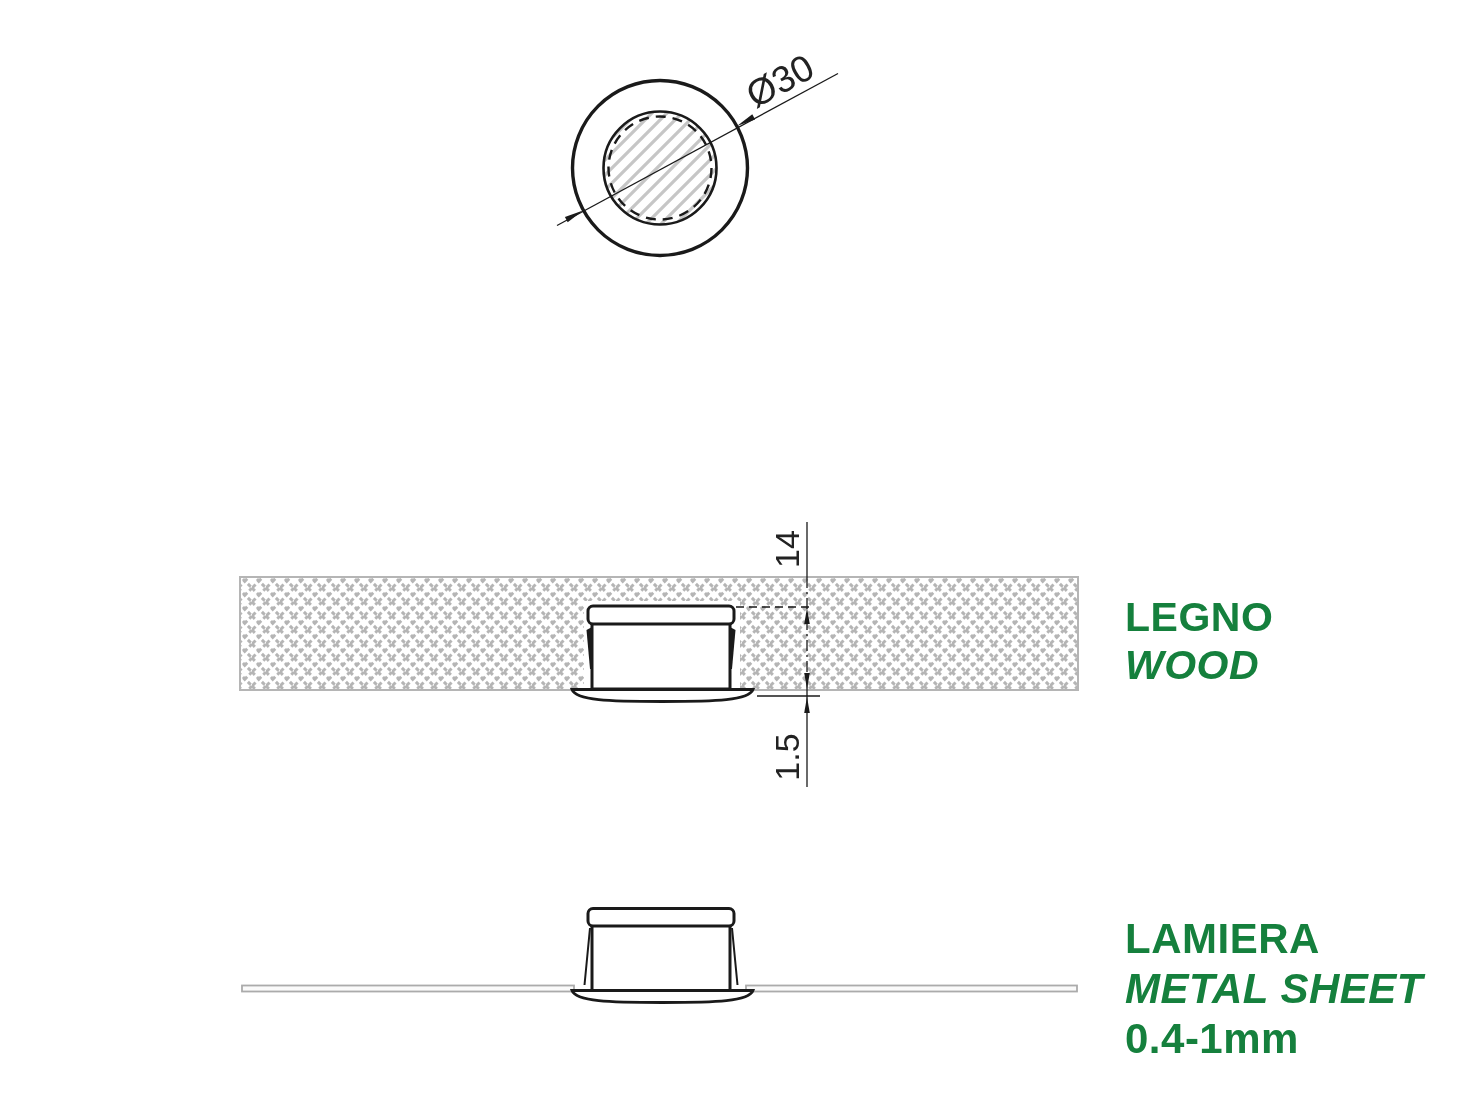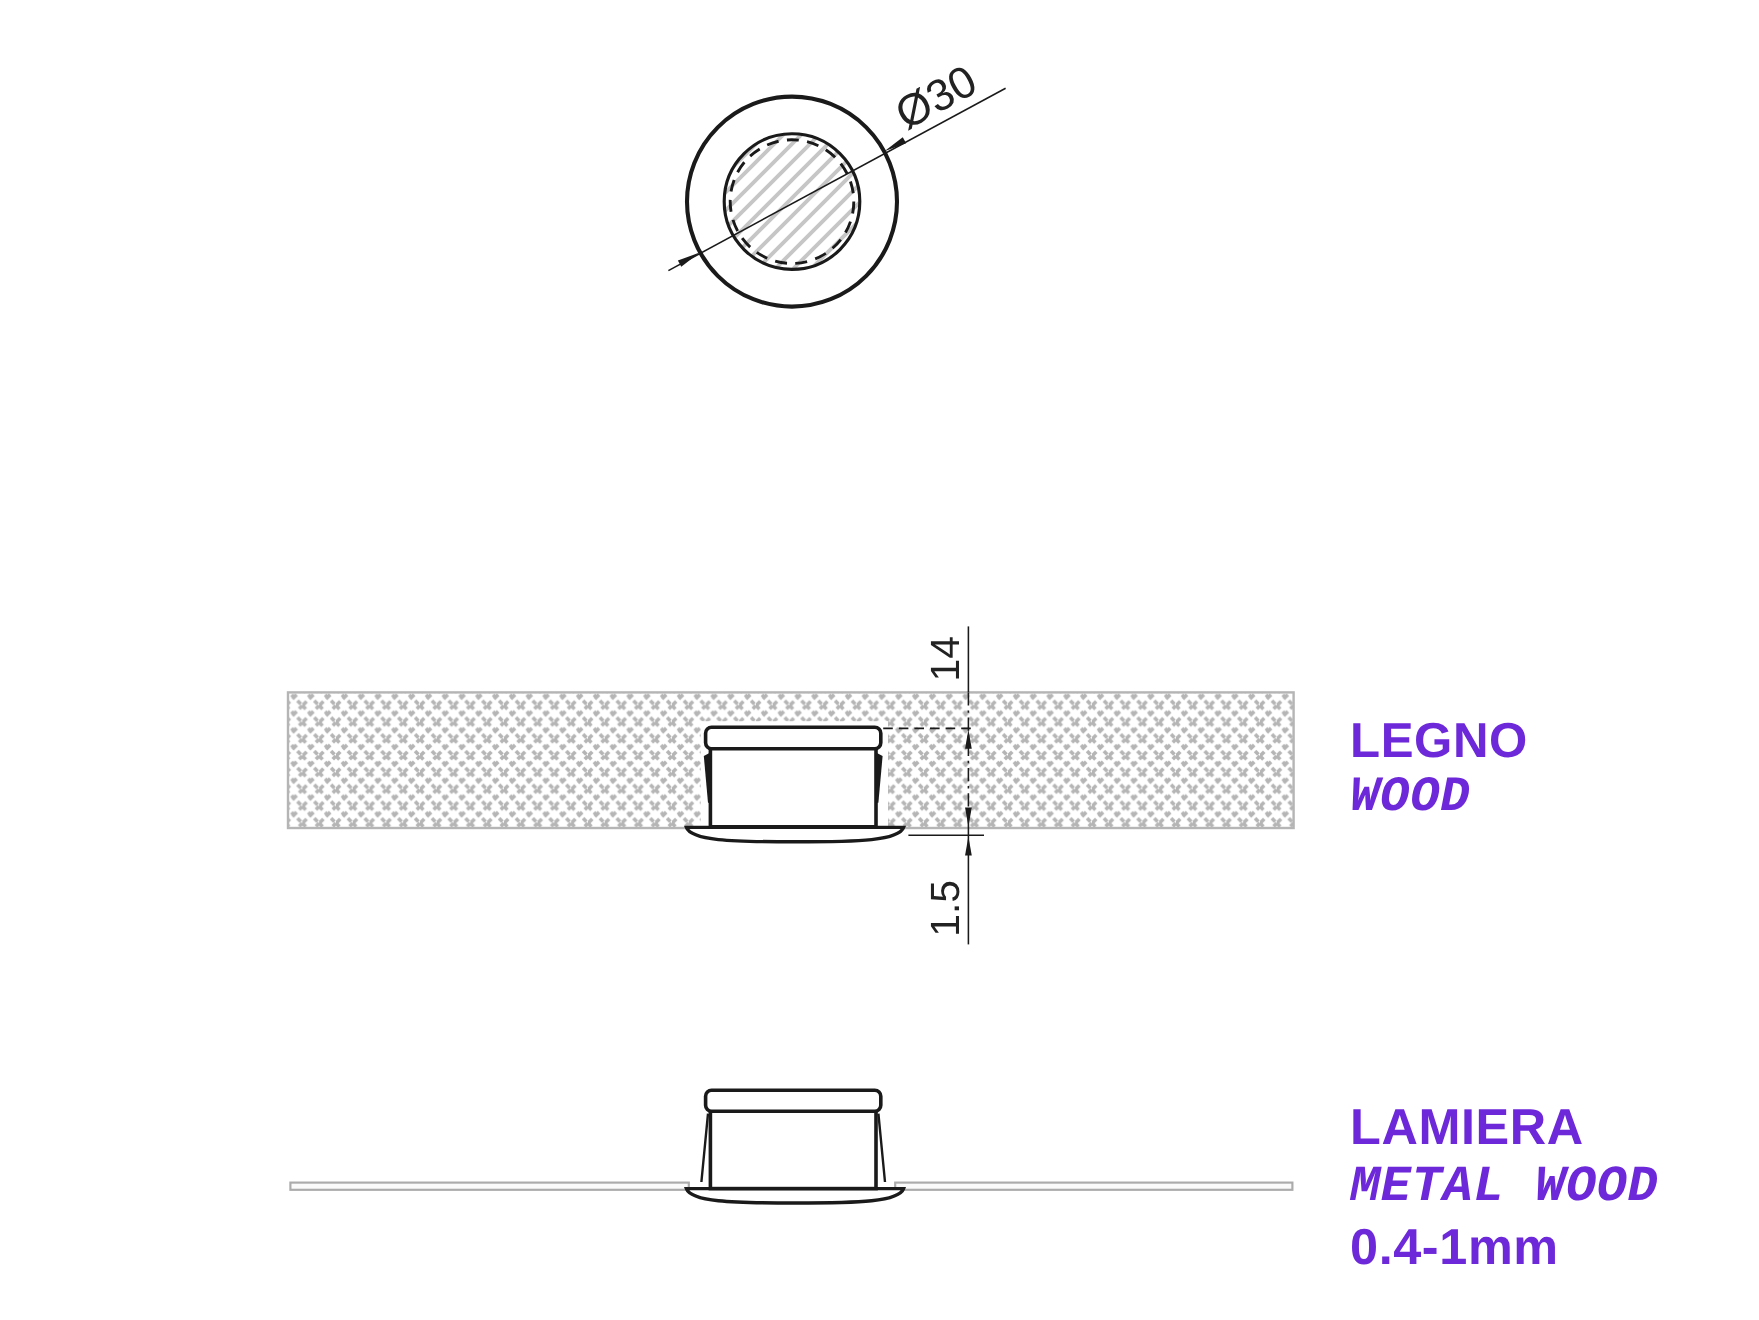--- a/index.html
+++ b/index.html
@@ -7,28 +7,28 @@
     position: relative;
     width: 1466px;
     height: 1100px;
     background: #ffffff;
     font-family: "Liberation Sans", sans-serif;
     overflow: hidden;
   }
   .abs { position: absolute; }
   .label-block {
     position: absolute;
-    color: #6d28d9;
+    color: #15803d;
     font-weight: bold;
     letter-spacing: 0.5px;
     white-space: nowrap;
   }
   .label-block.wood  { left: 1125px; top: 593px; font-size: 41px; line-height: 48px; }
   .label-block.metal { left: 1125px; top: 914px; font-size: 42px; line-height: 50px; }
-  .italic { font-style: italic; font-family: Liberation Mono, monospace; }
+  .italic { font-style: italic; }
   svg text {
     font-family: "Liberation Sans", sans-serif;
     fill: #222222;
     font-weight: normal;
   }
 </style>
 </head>
 <body>
 
 <div class="canvas">
@@ -96,17 +96,17 @@
     <rect x="746" y="985.5" width="331" height="6" fill="#fafafa" stroke="#ababab" stroke-width="1.8"></rect>
 
     <path d="M572,990.5 L753,990.5 C749,1001.5 716,1002.5 662.5,1002.5 C609,1002.5 576,1001.5 572,990.5 Z" fill="#ffffff" stroke="#1a1a1a" stroke-width="2.8"></path>
     <rect x="592" y="925" width="138" height="65.5" fill="#ffffff" stroke="#1a1a1a" stroke-width="3"></rect>
     <path d="M590,928 L584.5,985 M732,928 L737.5,985" stroke="#1a1a1a" stroke-width="2" fill="none"></path>
     <rect x="588" y="908.5" width="146" height="17.5" rx="5" fill="#ffffff" stroke="#1a1a1a" stroke-width="3"></rect>
   </svg>
 
   <div class="label-block metal">
     <div>LAMIERA</div>
-    <div class="italic">METAL WOOD</div>
+    <div class="italic">METAL SHEET</div>
     <div>0.4-1mm</div>
   </div>
 
 </div>
 
 </body></html>

